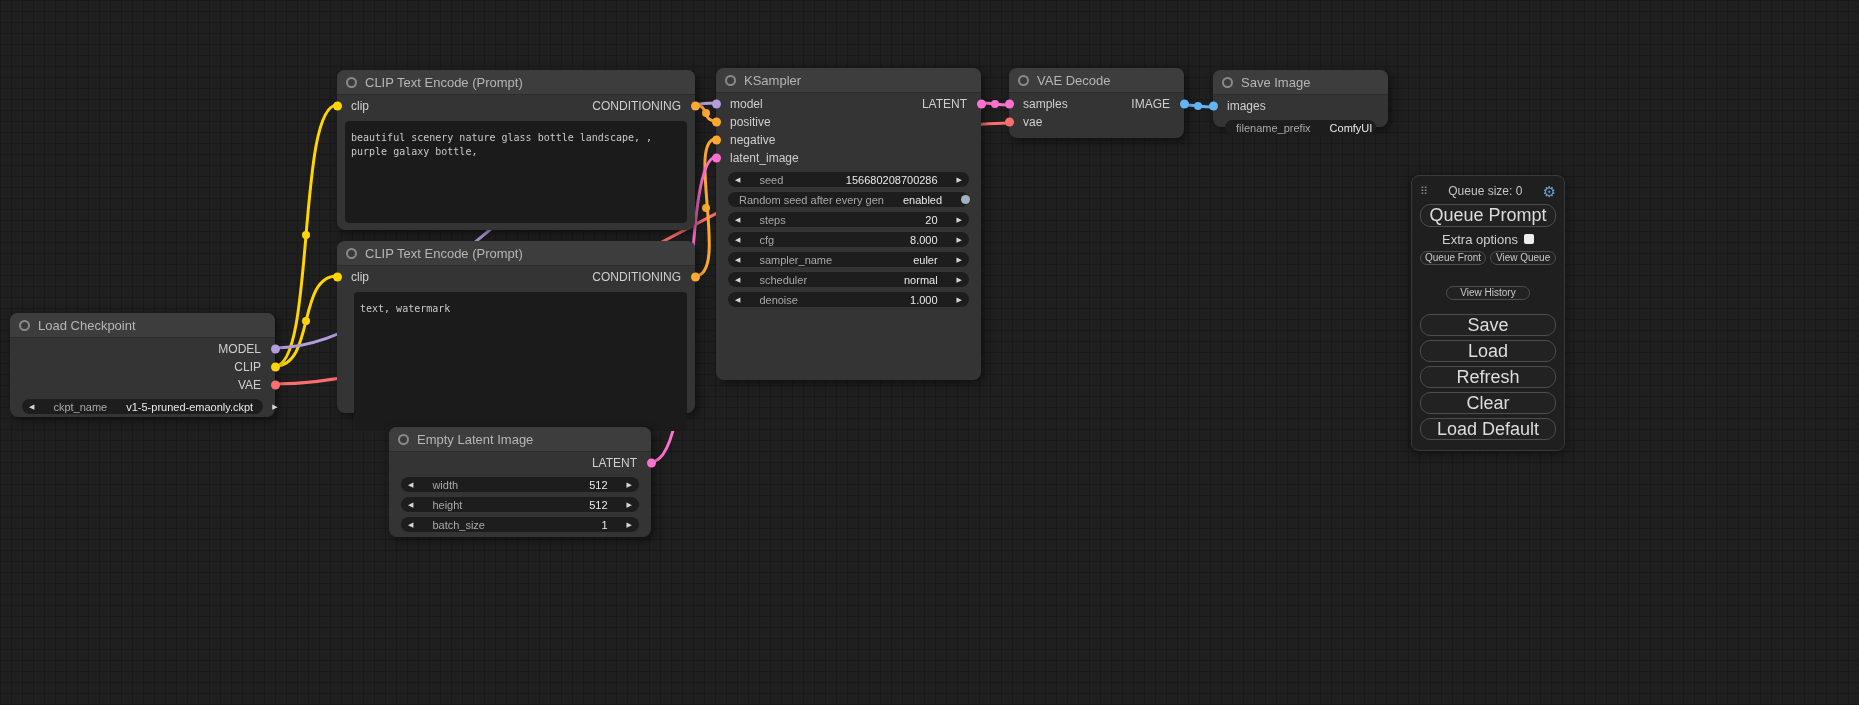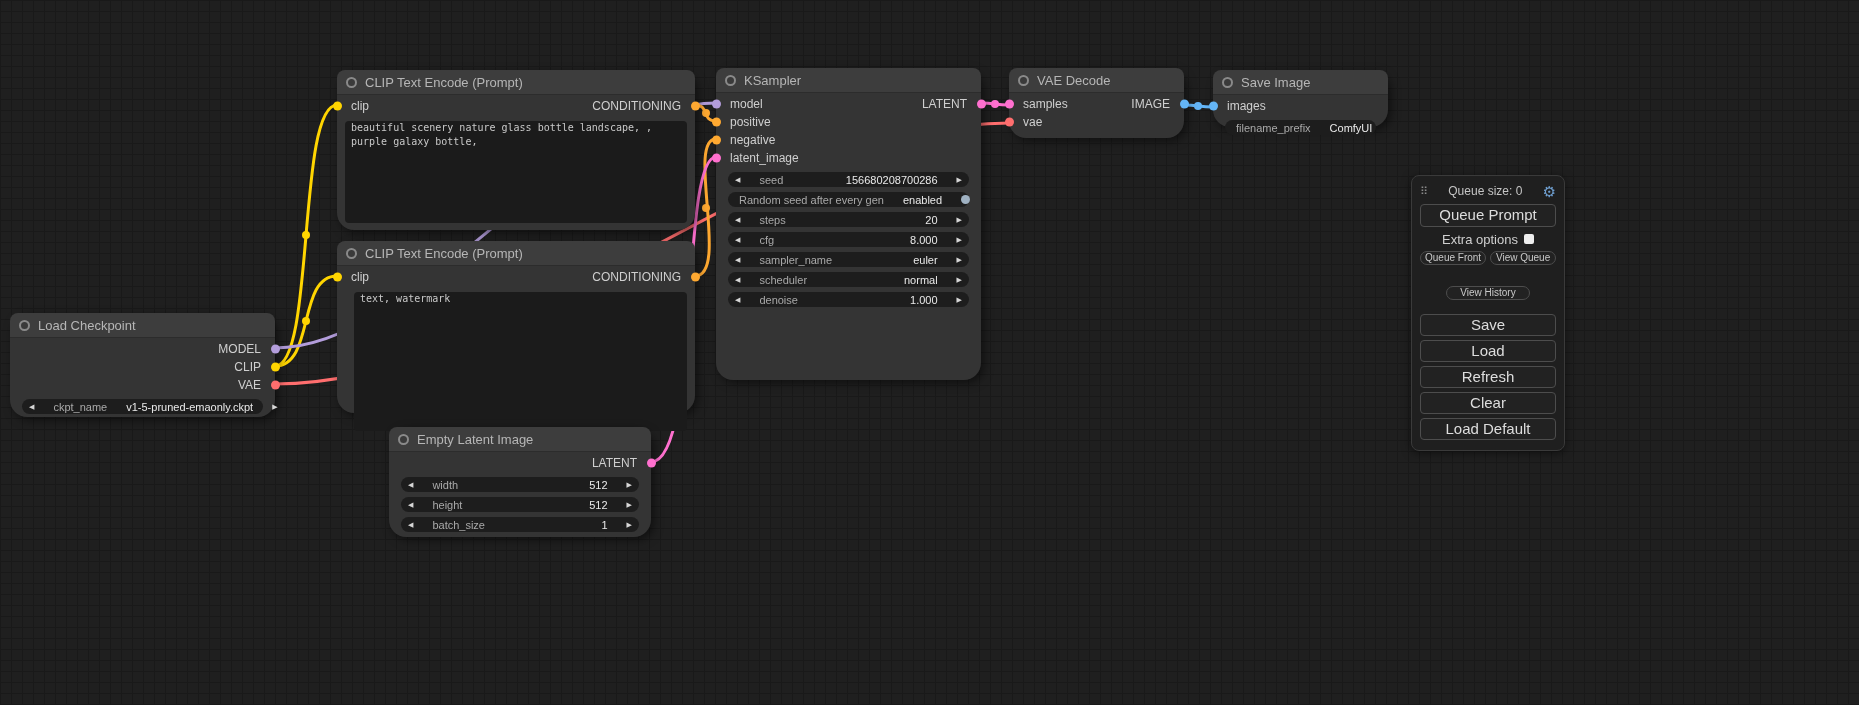--- a/index.html
+++ b/index.html
@@ -14,21 +14,21 @@
       #1f1f1f;
   }
   
   svg.wires{position:absolute;left:0;top:0;z-index:1;}
   svg.wires path{fill:none;stroke-width:3;stroke-linecap:round;}
   .w-model{stroke:#B39DDB}.w-clip{stroke:#FFD500}.w-vae{stroke:#FF6E6E}
   .w-cond{stroke:#FFA931}.w-latent{stroke:#FF70CF}.w-image{stroke:#64B5F6}
   .d-model{fill:#B39DDB}.d-clip{fill:#FFD500}.d-vae{fill:#FF6E6E}
   .d-cond{fill:#FFA931}.d-latent{fill:#FF70CF}.d-image{fill:#64B5F6}
   
-  .node{position:absolute;z-index:2;background:#343434;border-radius:17px;
+  .node{position:absolute;z-index:2;background:#343434;border-radius:8px;
     box-shadow:3px 3px 10px rgba(0,0,0,.5);color:#c8c8c8;box-sizing:border-box;}
   .nhead{height:24px;display:flex;align-items:center;gap:8px;padding:0 9px;
     background:#3d3d3d;border-radius:8px 8px 0 0;border-bottom:1px solid #2c2c2c;}
   .hdot{width:11px;height:11px;border-radius:50%;background:#3a3a3a;
     border:2px solid #8a8a8a;box-sizing:border-box;flex:0 0 auto;}
   .ntitle{font-size:13px;color:#b6b6b6;white-space:nowrap;}
   .slots{padding-top:2px;}
   .srow{position:relative;height:18px;display:flex;align-items:center;
     justify-content:space-between;padding:0 14px;font-size:12px;color:#cfcfcf;}
   .srow.only-in{justify-content:flex-start;}
@@ -40,34 +40,34 @@
   .c-model{background:#B39DDB}.c-clip{background:#FFD500}.c-vae{background:#FF6E6E}
   .c-cond{background:#FFA931}.c-latent{background:#FF70CF}.c-image{background:#64B5F6}
   .widget{height:15px;background:#1d1d1d;border-radius:8px;margin:5px 12px;
     display:flex;align-items:center;font-size:11px;color:#a9a9a9;padding:0 7px;gap:19px;}
   .widget .wname{white-space:nowrap;}
   .widget .wval{margin-left:auto;color:#e9e9e9;white-space:nowrap;}
   .arr{color:#d6d6d6;font-size:7px;line-height:1;flex:0 0 auto;}
   .arr-l::before{content:"\25C0";}
   .arr-r::before{content:"\25B6";}
   .toggle-dot{width:9px;height:9px;border-radius:50%;background:#9fb1c2;flex:0 0 auto;}
-  .textbox{background:#1b1b1b;border-radius:4px;margin:6px 8px;padding:0 6px;
+  .textbox{background:#1b1b1b;border-radius:4px;margin:6px 8px;padding:10px 6px;
     font-family:"DejaVu Sans Mono",monospace;font-size:10px;color:#c9c9c9;
     line-height:1.4;overflow:hidden;box-sizing:border-box;}
   
   .qpanel{position:absolute;z-index:3;left:1411px;top:175px;width:154px;
     background:#1f1f1f;border:1px solid #3a3a3a;border-radius:8px;
     box-shadow:0 2px 10px rgba(0,0,0,.5);padding:6px 8px 10px 8px;
     display:flex;flex-direction:column;gap:4px;box-sizing:border-box;color:#ccc;}
   .qhead{display:flex;align-items:center;justify-content:space-between;
     height:18px;font-size:12px;color:#c5c5c5;}
   .drag-handle{color:#8a8a8a;font-size:11px;cursor:grab;}
   .gear{color:#6f9fd0;font-size:15px;line-height:1;}
-  .qbtn{background:#222;border:1px solid #4d4d4d;border-radius:4px;color:#ddd;
-    font-size:15px;height:22px;line-height:20px;text-align:center;
+  .qbtn{background:#222;border:1px solid #4d4d4d;border-radius:10px;color:#ddd;
+    font-size:18px;height:22px;line-height:20px;text-align:center;
     font-family:"Liberation Sans",sans-serif;width:100%;box-sizing:border-box;}
   .qbtn.big{height:23px;}
   .extra-row{display:flex;align-items:center;justify-content:center;gap:6px;
     font-size:13px;color:#cfcfcf;height:16px;}
   .checkbox{width:10px;height:10px;background:#ededed;border-radius:2px;}
   .small-row{display:flex;gap:4px;justify-content:space-between;}
   .sbtn{background:#222;border:1px solid #4d4d4d;border-radius:7px;color:#c9c9c9;
     font-size:10px;height:14px;line-height:12px;text-align:center;flex:1;
     box-sizing:border-box;padding:0 4px;white-space:nowrap;}
   .hist-row{display:flex;justify-content:center;margin-top:17px;}

